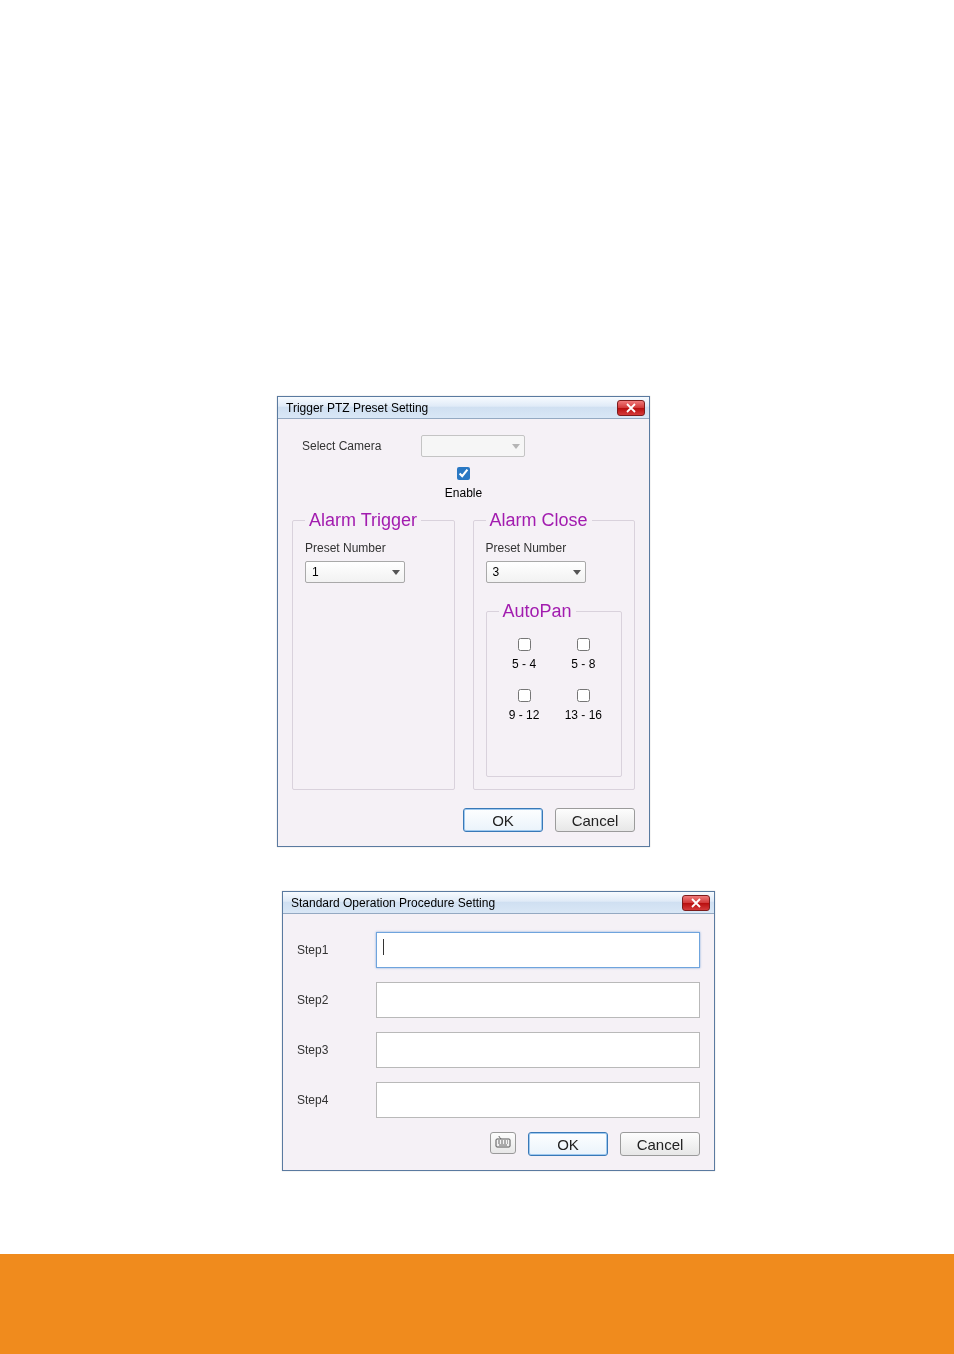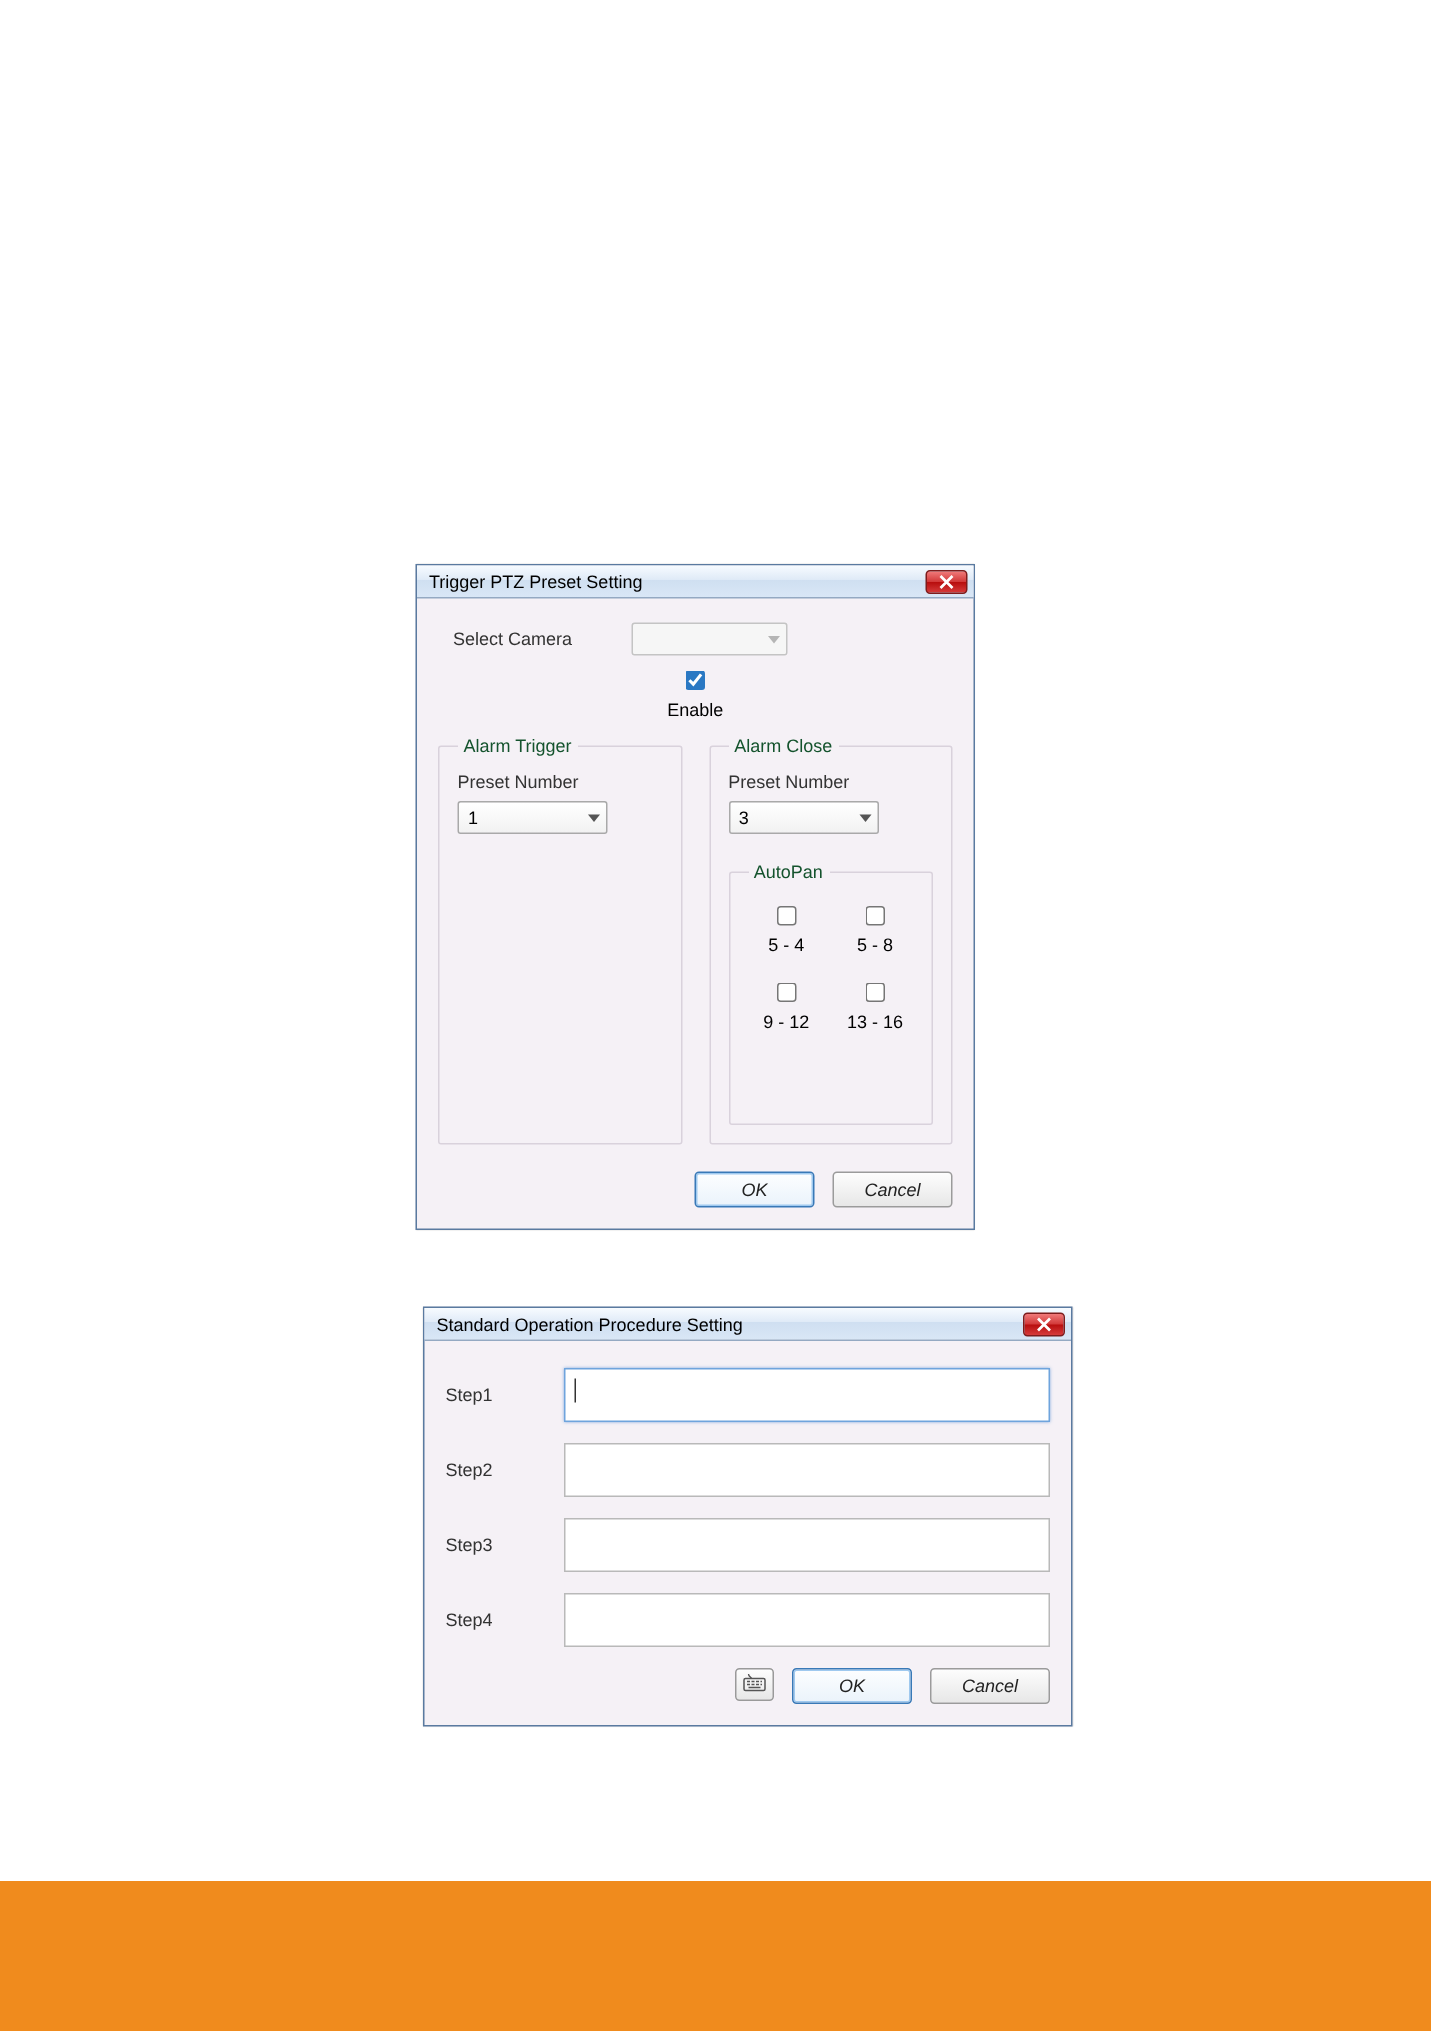--- a/index.html
+++ b/index.html
@@ -12,20 +12,21 @@
       position: relative;
     }
     .canvas { position: absolute; inset: 0; }
 
     
     .dialog {
       position: absolute;
       border: 1px solid #5a7aa0;
       background: #f5f1f6;
       box-shadow: 0 0 1px rgba(0,0,0,0.25);
+      margin-top: 20px;
     }
     .titlebar {
       height: 22px;
       display: flex;
       align-items: center;
       justify-content: space-between;
       padding: 0 4px 0 8px;
       font-size: 12px;
       color: #000;
       background: linear-gradient(180deg,#f7fbff 0%,#dfeaf7 45%,#cfdff1 46%,#d9e7f6 100%);
@@ -63,36 +64,36 @@
       accent-color:#2a78c3;
     }
 
     fieldset {
       border: 1px solid #d9d2dc;
       border-radius: 2px;
       padding: 10px 12px 12px;
       margin: 0;
       background: transparent;
     }
-    legend { padding: 0 4px; color:#14532d; font-size:12px; }
+    legend { padding: 0 4px; color:#a21caf; font-size:18px; }
 
     .presets-row { display:flex; gap:18px; margin-top:10px; }
     .presets-row fieldset { flex:1; min-height:176px; }
     .inner-label { margin-bottom:6px; display:block; color:#333; }
 
     .autopan-box { margin-top:18px; }
 
     .btnrow { display:flex; justify-content:flex-end; gap:12px; margin-top:18px; }
     .btn {
       min-width: 80px; height:24px;
       border-radius:3px;
       background: linear-gradient(180deg,#fdfdfd,#e7e7e7);
       border:1px solid #9b9b9b;
       display:flex; align-items:center; justify-content:center;
-      font-size:12px; color:#222;font-style:italic;
+      font-size:15px; color:#222;
     }
     .btn.primary {
       border:1px solid #3979b7;
       box-shadow: 0 0 0 1px #9fc9ef inset;
       background: linear-gradient(180deg,#fdfeff,#eaf3fb);
     }
 
     
     .soprow {
       display:flex; align-items:center; gap:9px;

